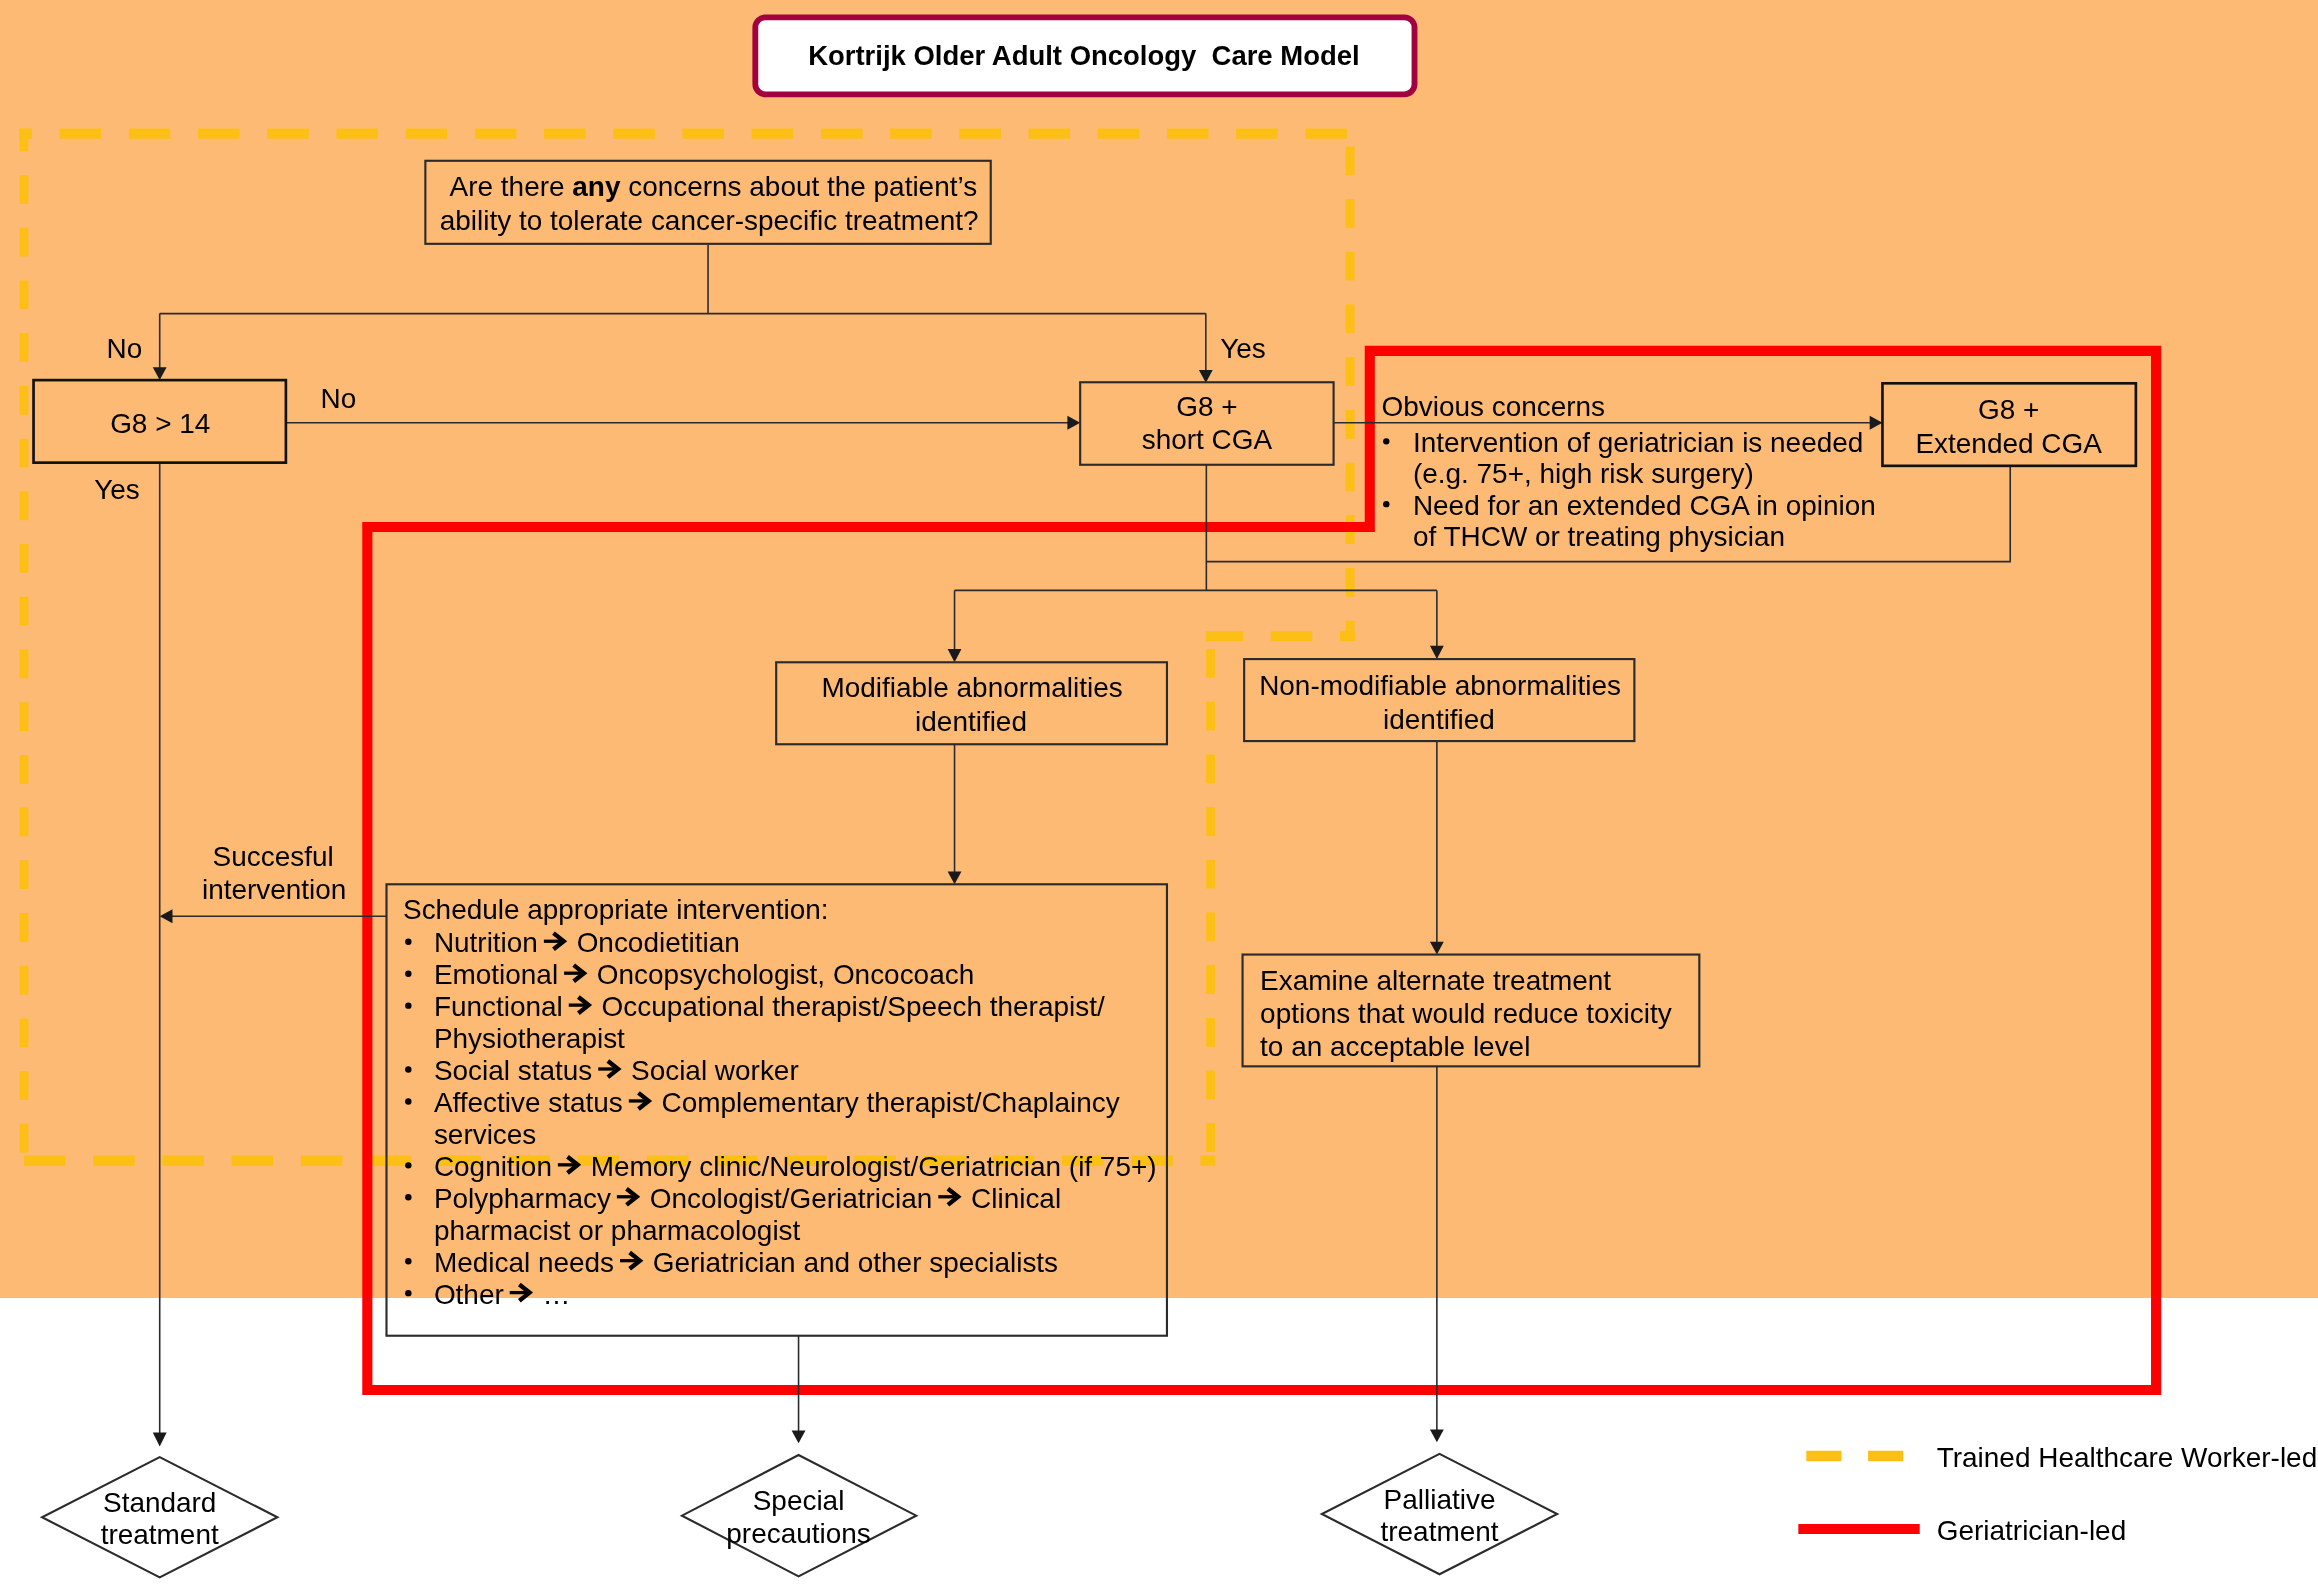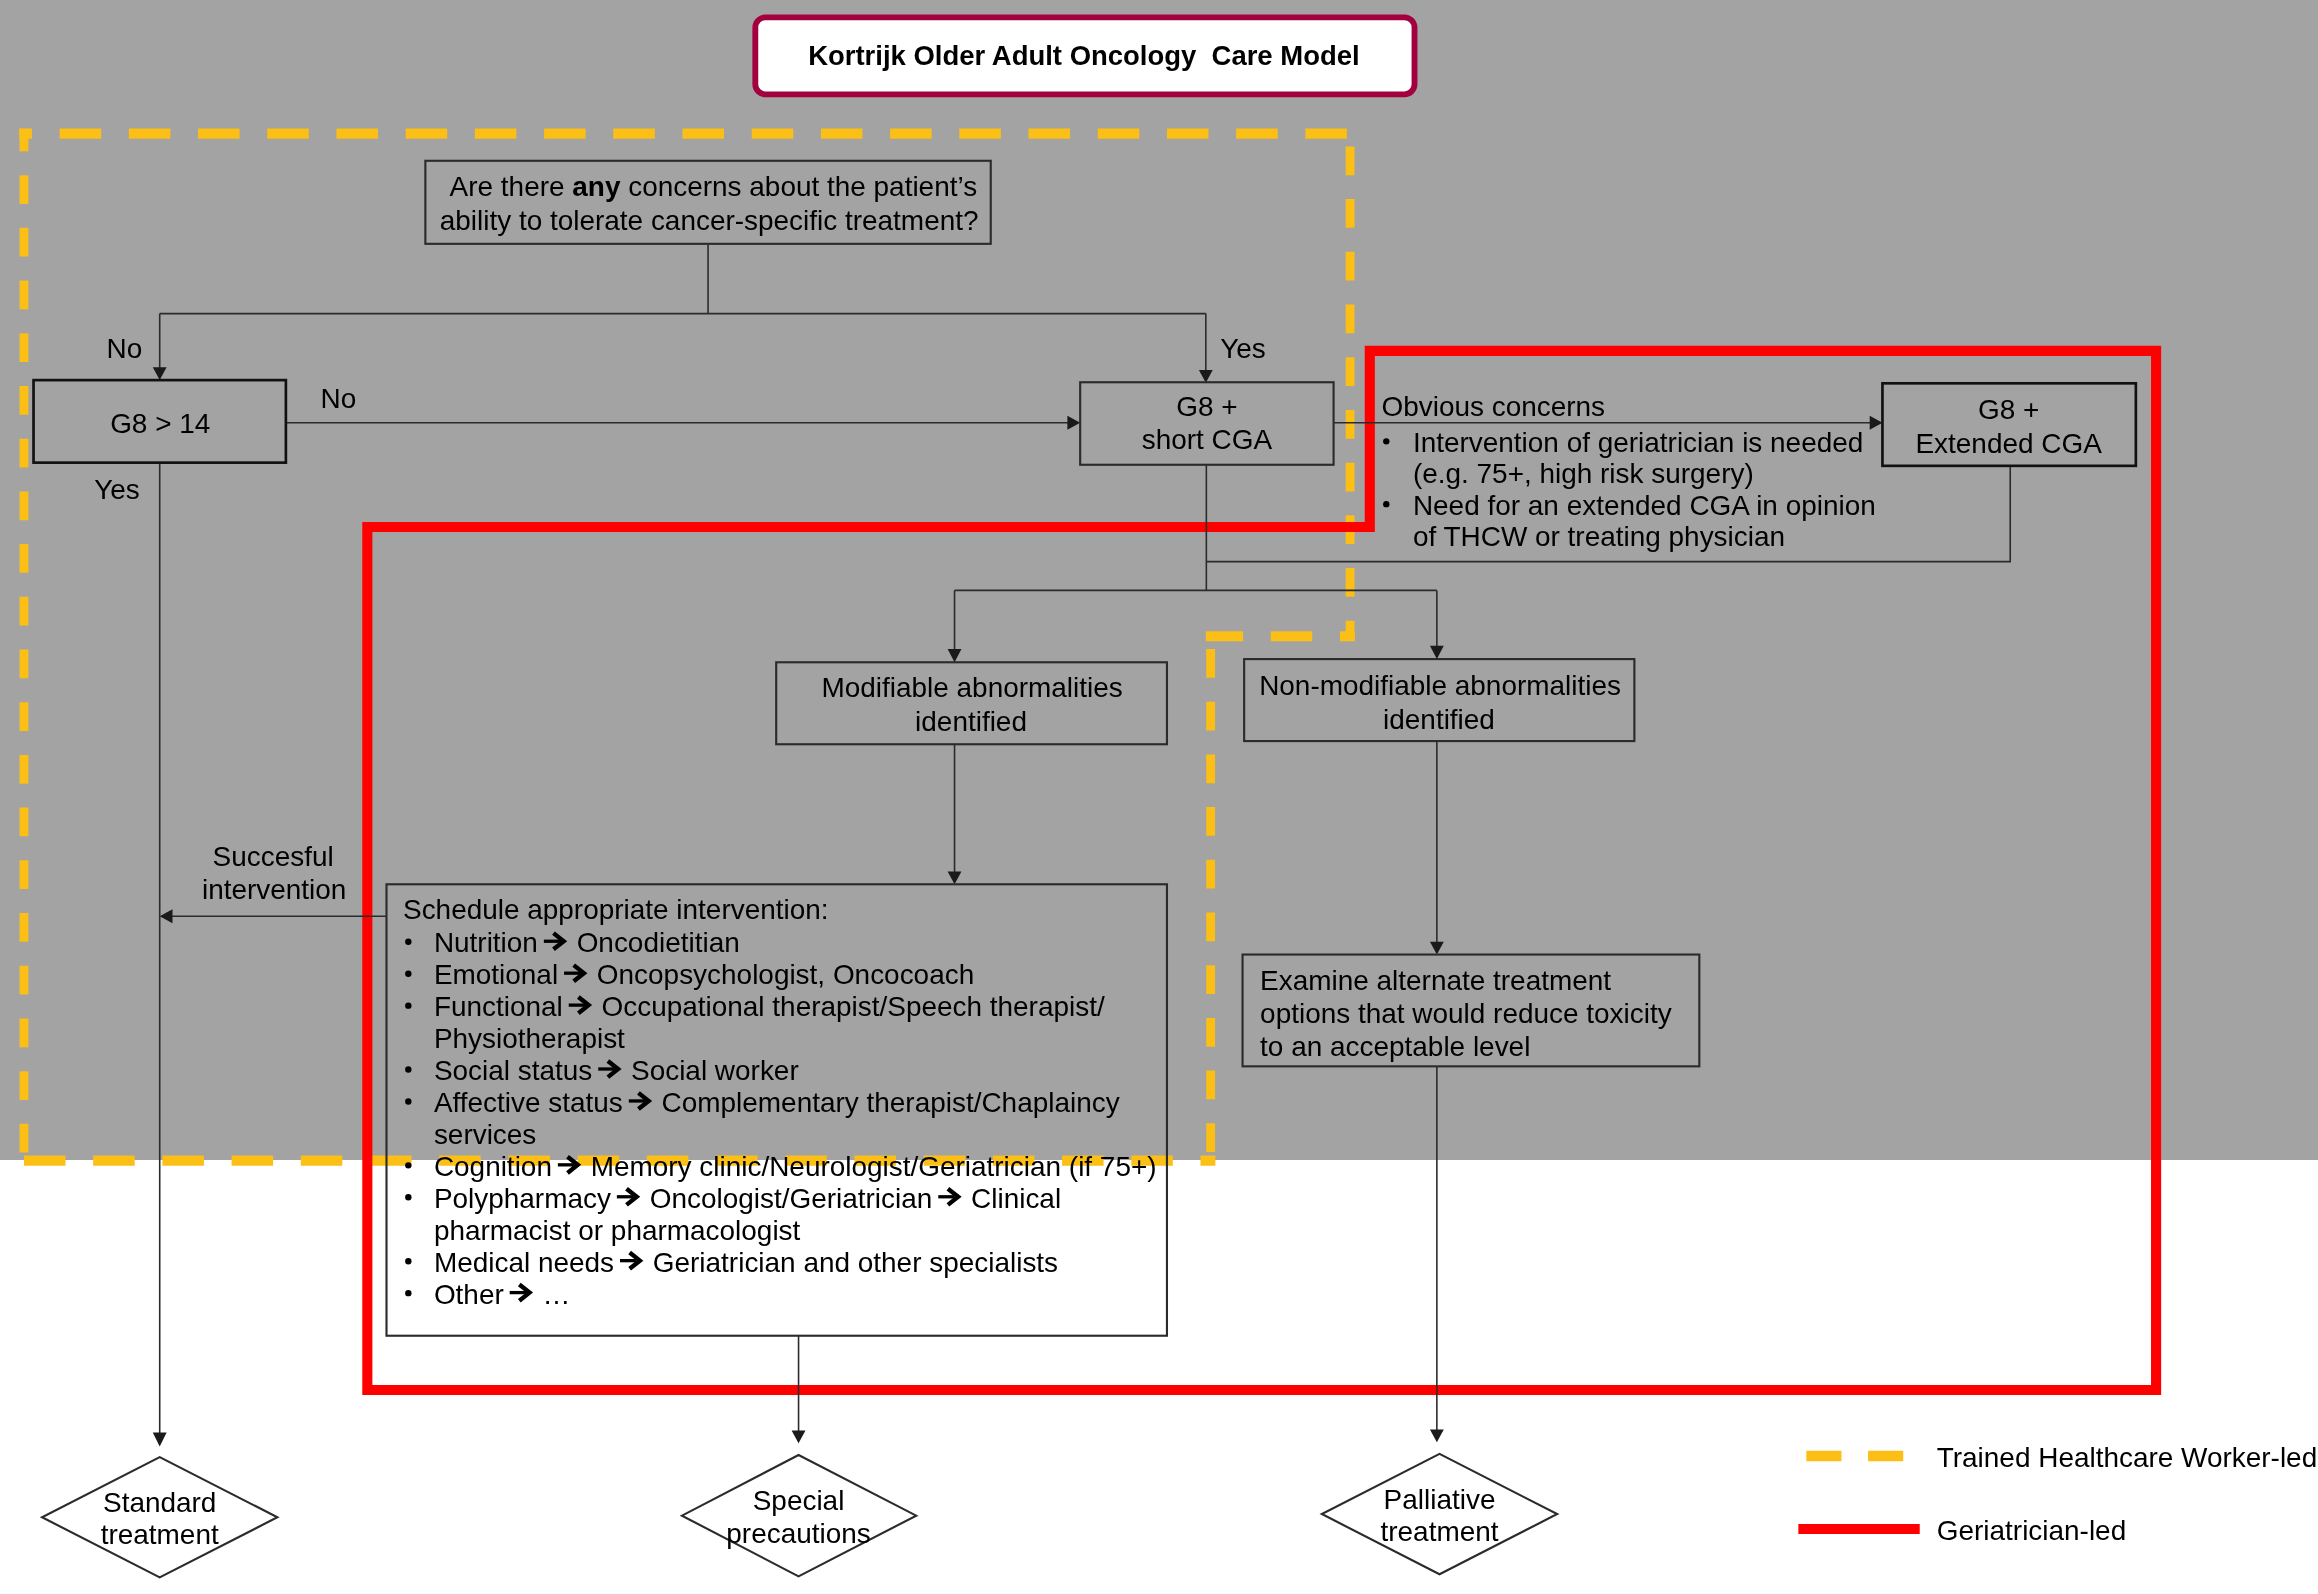--- a/index.html
+++ b/index.html
@@ -1,19 +1,19 @@
 <!DOCTYPE html>
 <html style="font-size:8.5px"><head>
 <meta charset="utf-8">
 <title>Kortrijk Older Adult Oncology Care Model</title>
 <style>
   html,body{margin:0;padding:0;background:#ffffff;}
   body{width:2319px;height:1595px;overflow:hidden;
        font-family:"Liberation Sans",sans-serif;}
-  #stage{position:relative;width:2319px;height:1160px;background:#a3a3a3;}
+  #stage{position:relative;width:2319px;height:1298px;background:#fdba74;}
   svg#chart{position:absolute;left:0;top:0;width:2319px;height:1595px;display:block;}
   text{font-family:"Liberation Sans",sans-serif;fill:#000;white-space:pre;}
   .t54{font-size:52.5px;}
   .t56{font-size:51.6px;}
   .bold{font-weight:bold;}
   .boxline{fill:none;stroke:#2b2b2b;stroke-width:4;}
   .boxline-h{fill:none;stroke:#111;stroke-width:5;}
   .conn{fill:none;stroke:#2b2b2b;stroke-width:3;}
   .arrowhead{fill:#1a1a1a;stroke:none;}
   .ydash{fill:none;stroke:#FCBF16;stroke-linecap:butt;}

